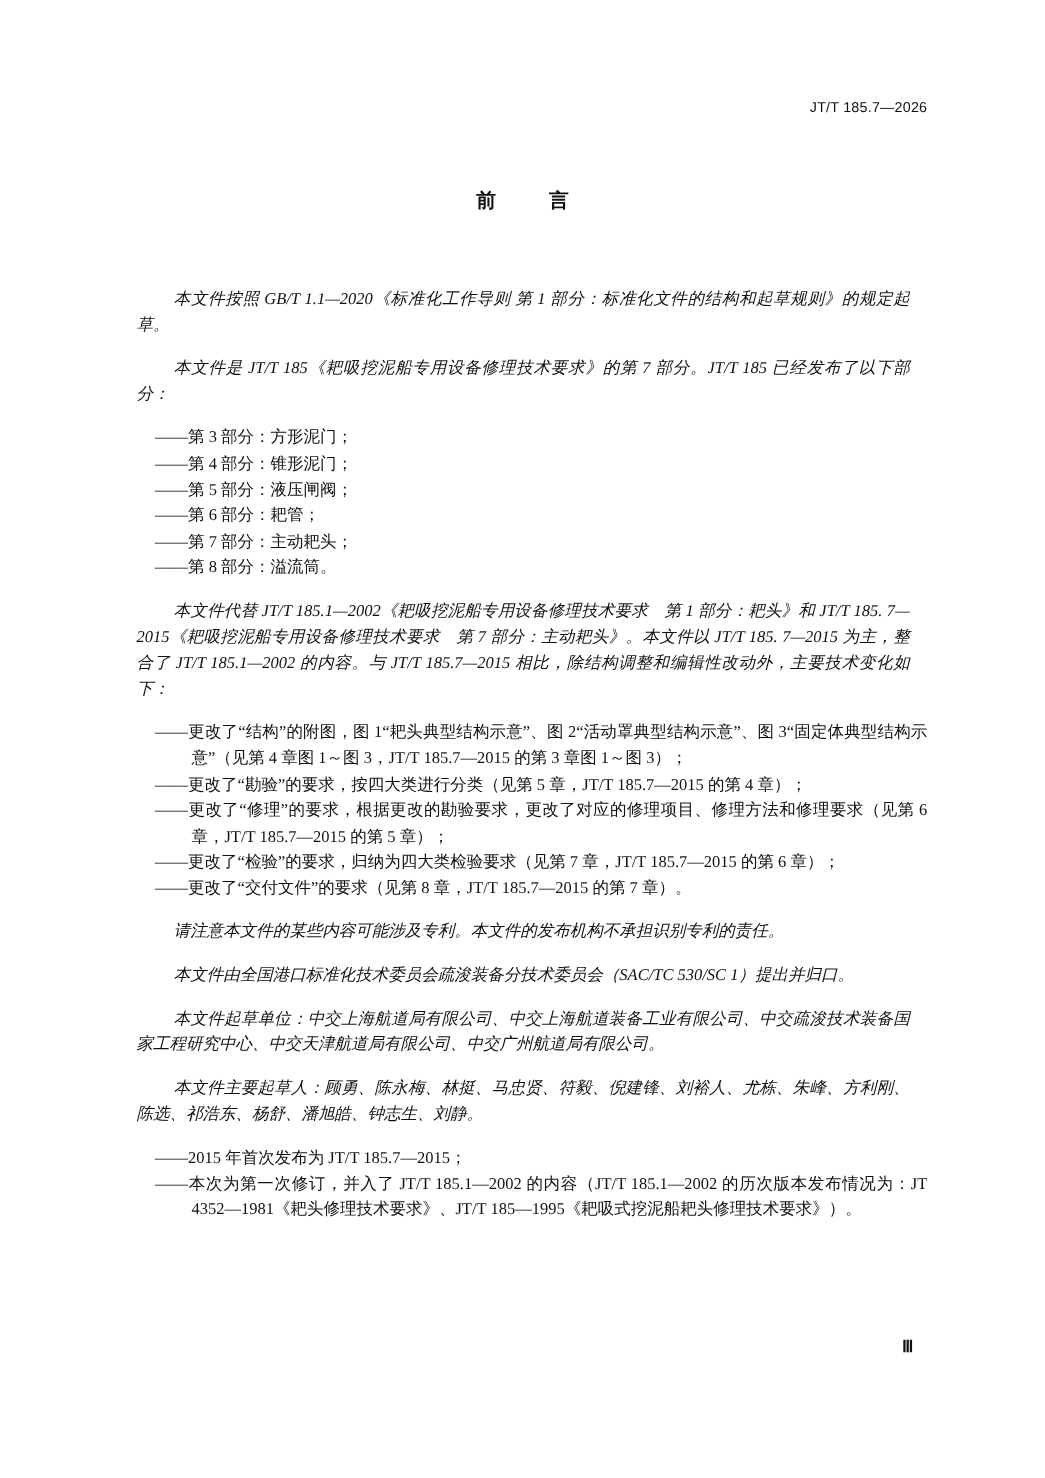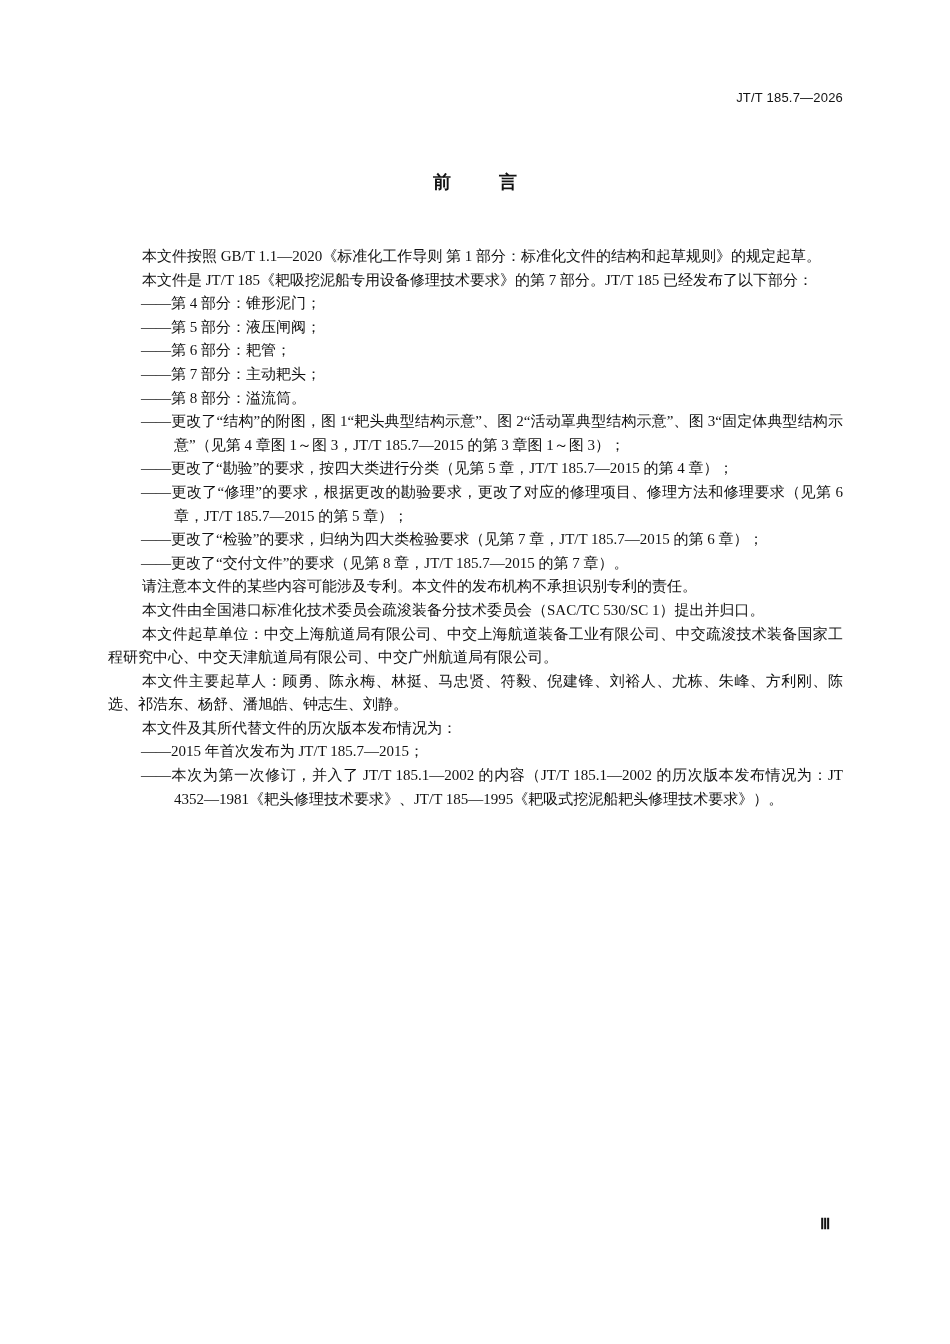--- a/index.html
+++ b/index.html
@@ -6,49 +6,50 @@
   body { width: 950px; height: 1344px; position: relative; overflow: hidden;
          font-family: "Liberation Serif", "DejaVu Serif", serif; color: #111; }
   .header-code { position: absolute; top: 90px; right: 107px; font-family: "Liberation Sans", "DejaVu Sans", sans-serif;
                  font-size: 13px; letter-spacing: 0.2px; color: #111; }
   .title { position: absolute; top: 170px; left: 0; width: 950px; text-align: center;
            font-family: "DejaVu Sans", "Liberation Sans", sans-serif; font-size: 18px; font-weight: bold;
            letter-spacing: 0; }
   .title span { display: inline-block; }
   .title .gap { width: 48px; }
   .body { position: absolute; top: 245px; left: 108px; width: 735px; font-size: 15px; line-height: 23.6px; }
-  .p { margin: 0; text-align: justify; text-indent: 34px; }
+  .p { margin: 16px; text-align: justify; text-indent: 34px; font-style: italic; }
   .dash { margin: 0; padding-left: 66px; text-indent: -33px; text-align: justify; }
   .page-num { position: absolute; top: 1215px; left: 820px; font-family: "Liberation Serif", serif;
               font-size: 15px; font-weight: bold; }
 </style>
 </head>
 <body>
 
 <div class="header-code">JT/T 185.7—2026</div>
 
 <div class="title">
   <span>前</span><span class="gap"></span><span>言</span>
 </div>
 
 <div class="body">
   <p class="p">本文件按照 GB/T 1.1—2020《标准化工作导则 第 1 部分：标准化文件的结构和起草规则》的规定起草。</p>
   <p class="p">本文件是 JT/T 185《耙吸挖泥船专用设备修理技术要求》的第 7 部分。JT/T 185 已经发布了以下部分：</p>
+  <p class="dash">——第 3 部分：方形泥门；</p>
   <p class="dash">——第 4 部分：锥形泥门；</p>
   <p class="dash">——第 5 部分：液压闸阀；</p>
   <p class="dash">——第 6 部分：耙管；</p>
   <p class="dash">——第 7 部分：主动耙头；</p>
   <p class="dash">——第 8 部分：溢流筒。</p>
+  <p class="p">本文件代替 JT/T 185.1—2002《耙吸挖泥船专用设备修理技术要求　第 1 部分：耙头》和 JT/T 185. 7—2015《耙吸挖泥船专用设备修理技术要求　第 7 部分：主动耙头》。本文件以 JT/T 185. 7—2015 为主，整合了 JT/T 185.1—2002 的内容。与 JT/T 185.7—2015 相比，除结构调整和编辑性改动外，主要技术变化如下：</p>
   <p class="dash">——更改了“结构”的附图，图 1“耙头典型结构示意”、图 2“活动罩典型结构示意”、图 3“固定体典型结构示意”（见第 4 章图 1～图 3，JT/T 185.7—2015 的第 3 章图 1～图 3）；</p>
   <p class="dash">——更改了“勘验”的要求，按四大类进行分类（见第 5 章，JT/T 185.7—2015 的第 4 章）；</p>
   <p class="dash">——更改了“修理”的要求，根据更改的勘验要求，更改了对应的修理项目、修理方法和修理要求（见第 6 章，JT/T 185.7—2015 的第 5 章）；</p>
   <p class="dash">——更改了“检验”的要求，归纳为四大类检验要求（见第 7 章，JT/T 185.7—2015 的第 6 章）；</p>
   <p class="dash">——更改了“交付文件”的要求（见第 8 章，JT/T 185.7—2015 的第 7 章）。</p>
   <p class="p">请注意本文件的某些内容可能涉及专利。本文件的发布机构不承担识别专利的责任。</p>
   <p class="p">本文件由全国港口标准化技术委员会疏浚装备分技术委员会（SAC/TC 530/SC 1）提出并归口。</p>
   <p class="p">本文件起草单位：中交上海航道局有限公司、中交上海航道装备工业有限公司、中交疏浚技术装备国家工程研究中心、中交天津航道局有限公司、中交广州航道局有限公司。</p>
   <p class="p">本文件主要起草人：顾勇、陈永梅、林挺、马忠贤、符毅、倪建锋、刘裕人、尤栋、朱峰、方利刚、陈选、祁浩东、杨舒、潘旭皓、钟志生、刘静。</p>
-  <p class="p">本文件及其所代替文件的历次版本发布情况为：</p>
   <p class="dash">——2015 年首次发布为 JT/T 185.7—2015；</p>
   <p class="dash">——本次为第一次修订，并入了 JT/T 185.1—2002 的内容（JT/T 185.1—2002 的历次版本发布情况为：JT 4352—1981《耙头修理技术要求》、JT/T 185—1995《耙吸式挖泥船耙头修理技术要求》）。</p>
 </div>
 
 <div class="page-num">Ⅲ</div>
 
 </body></html>

